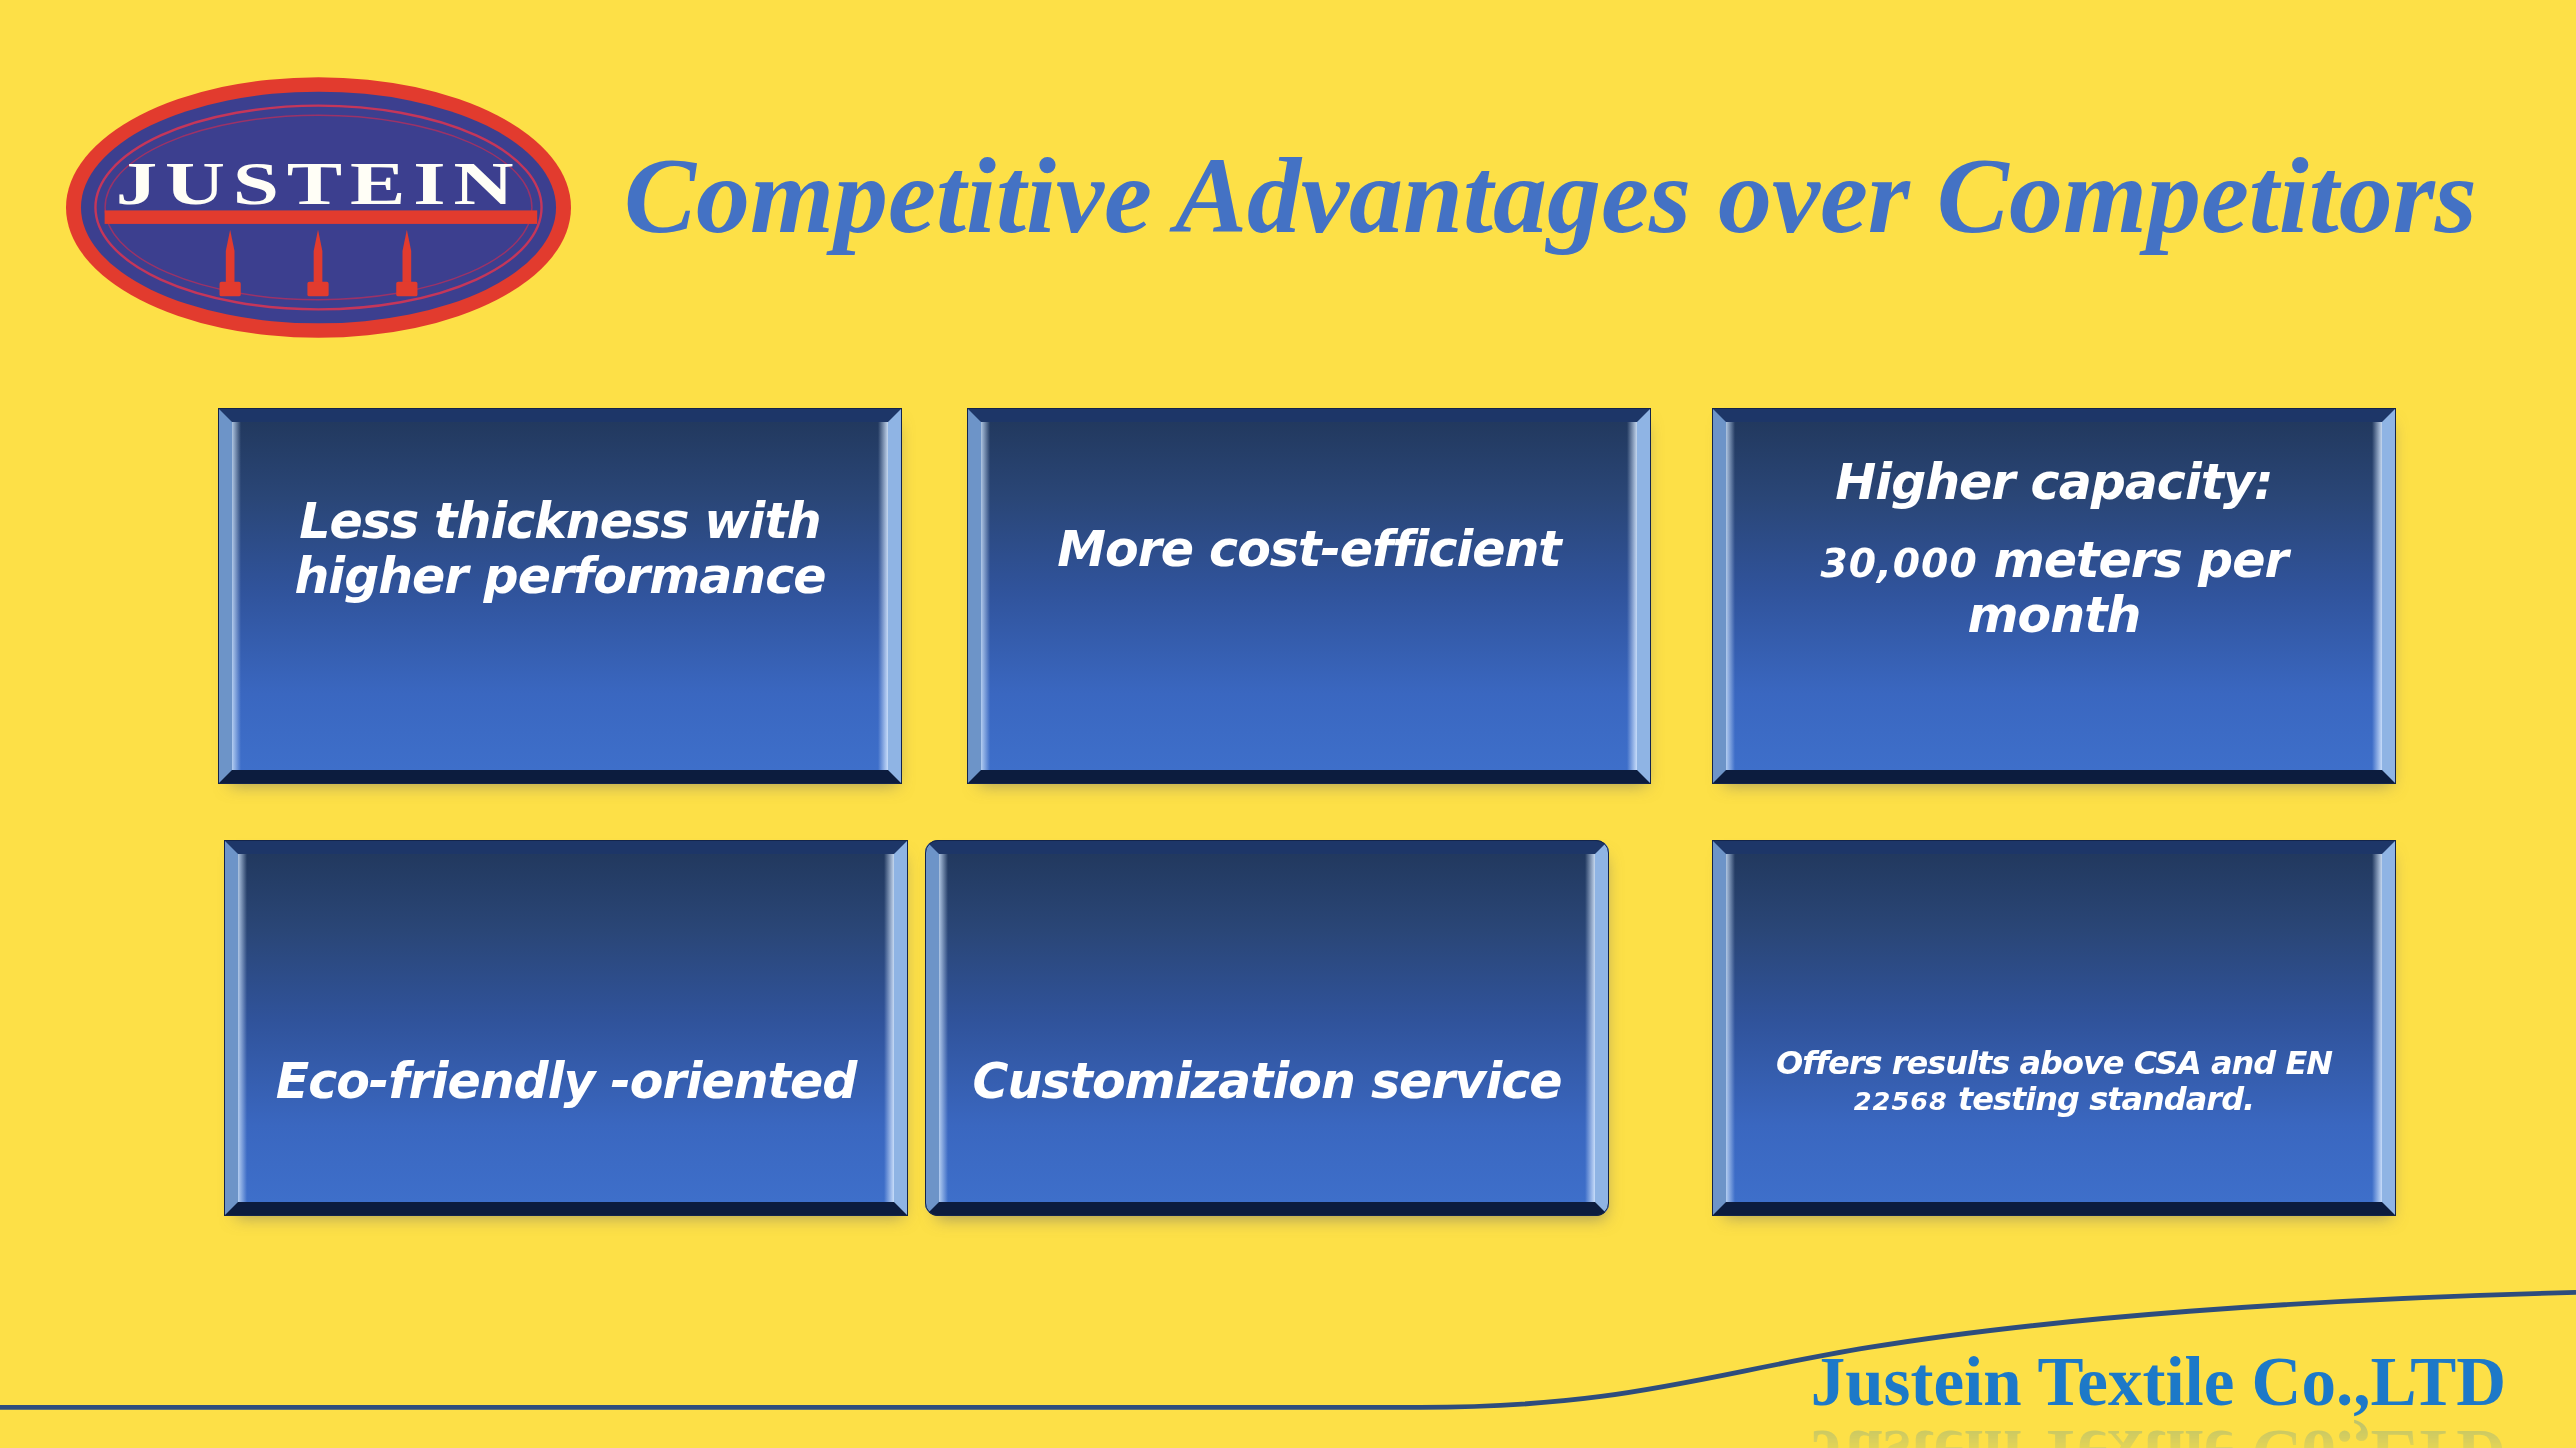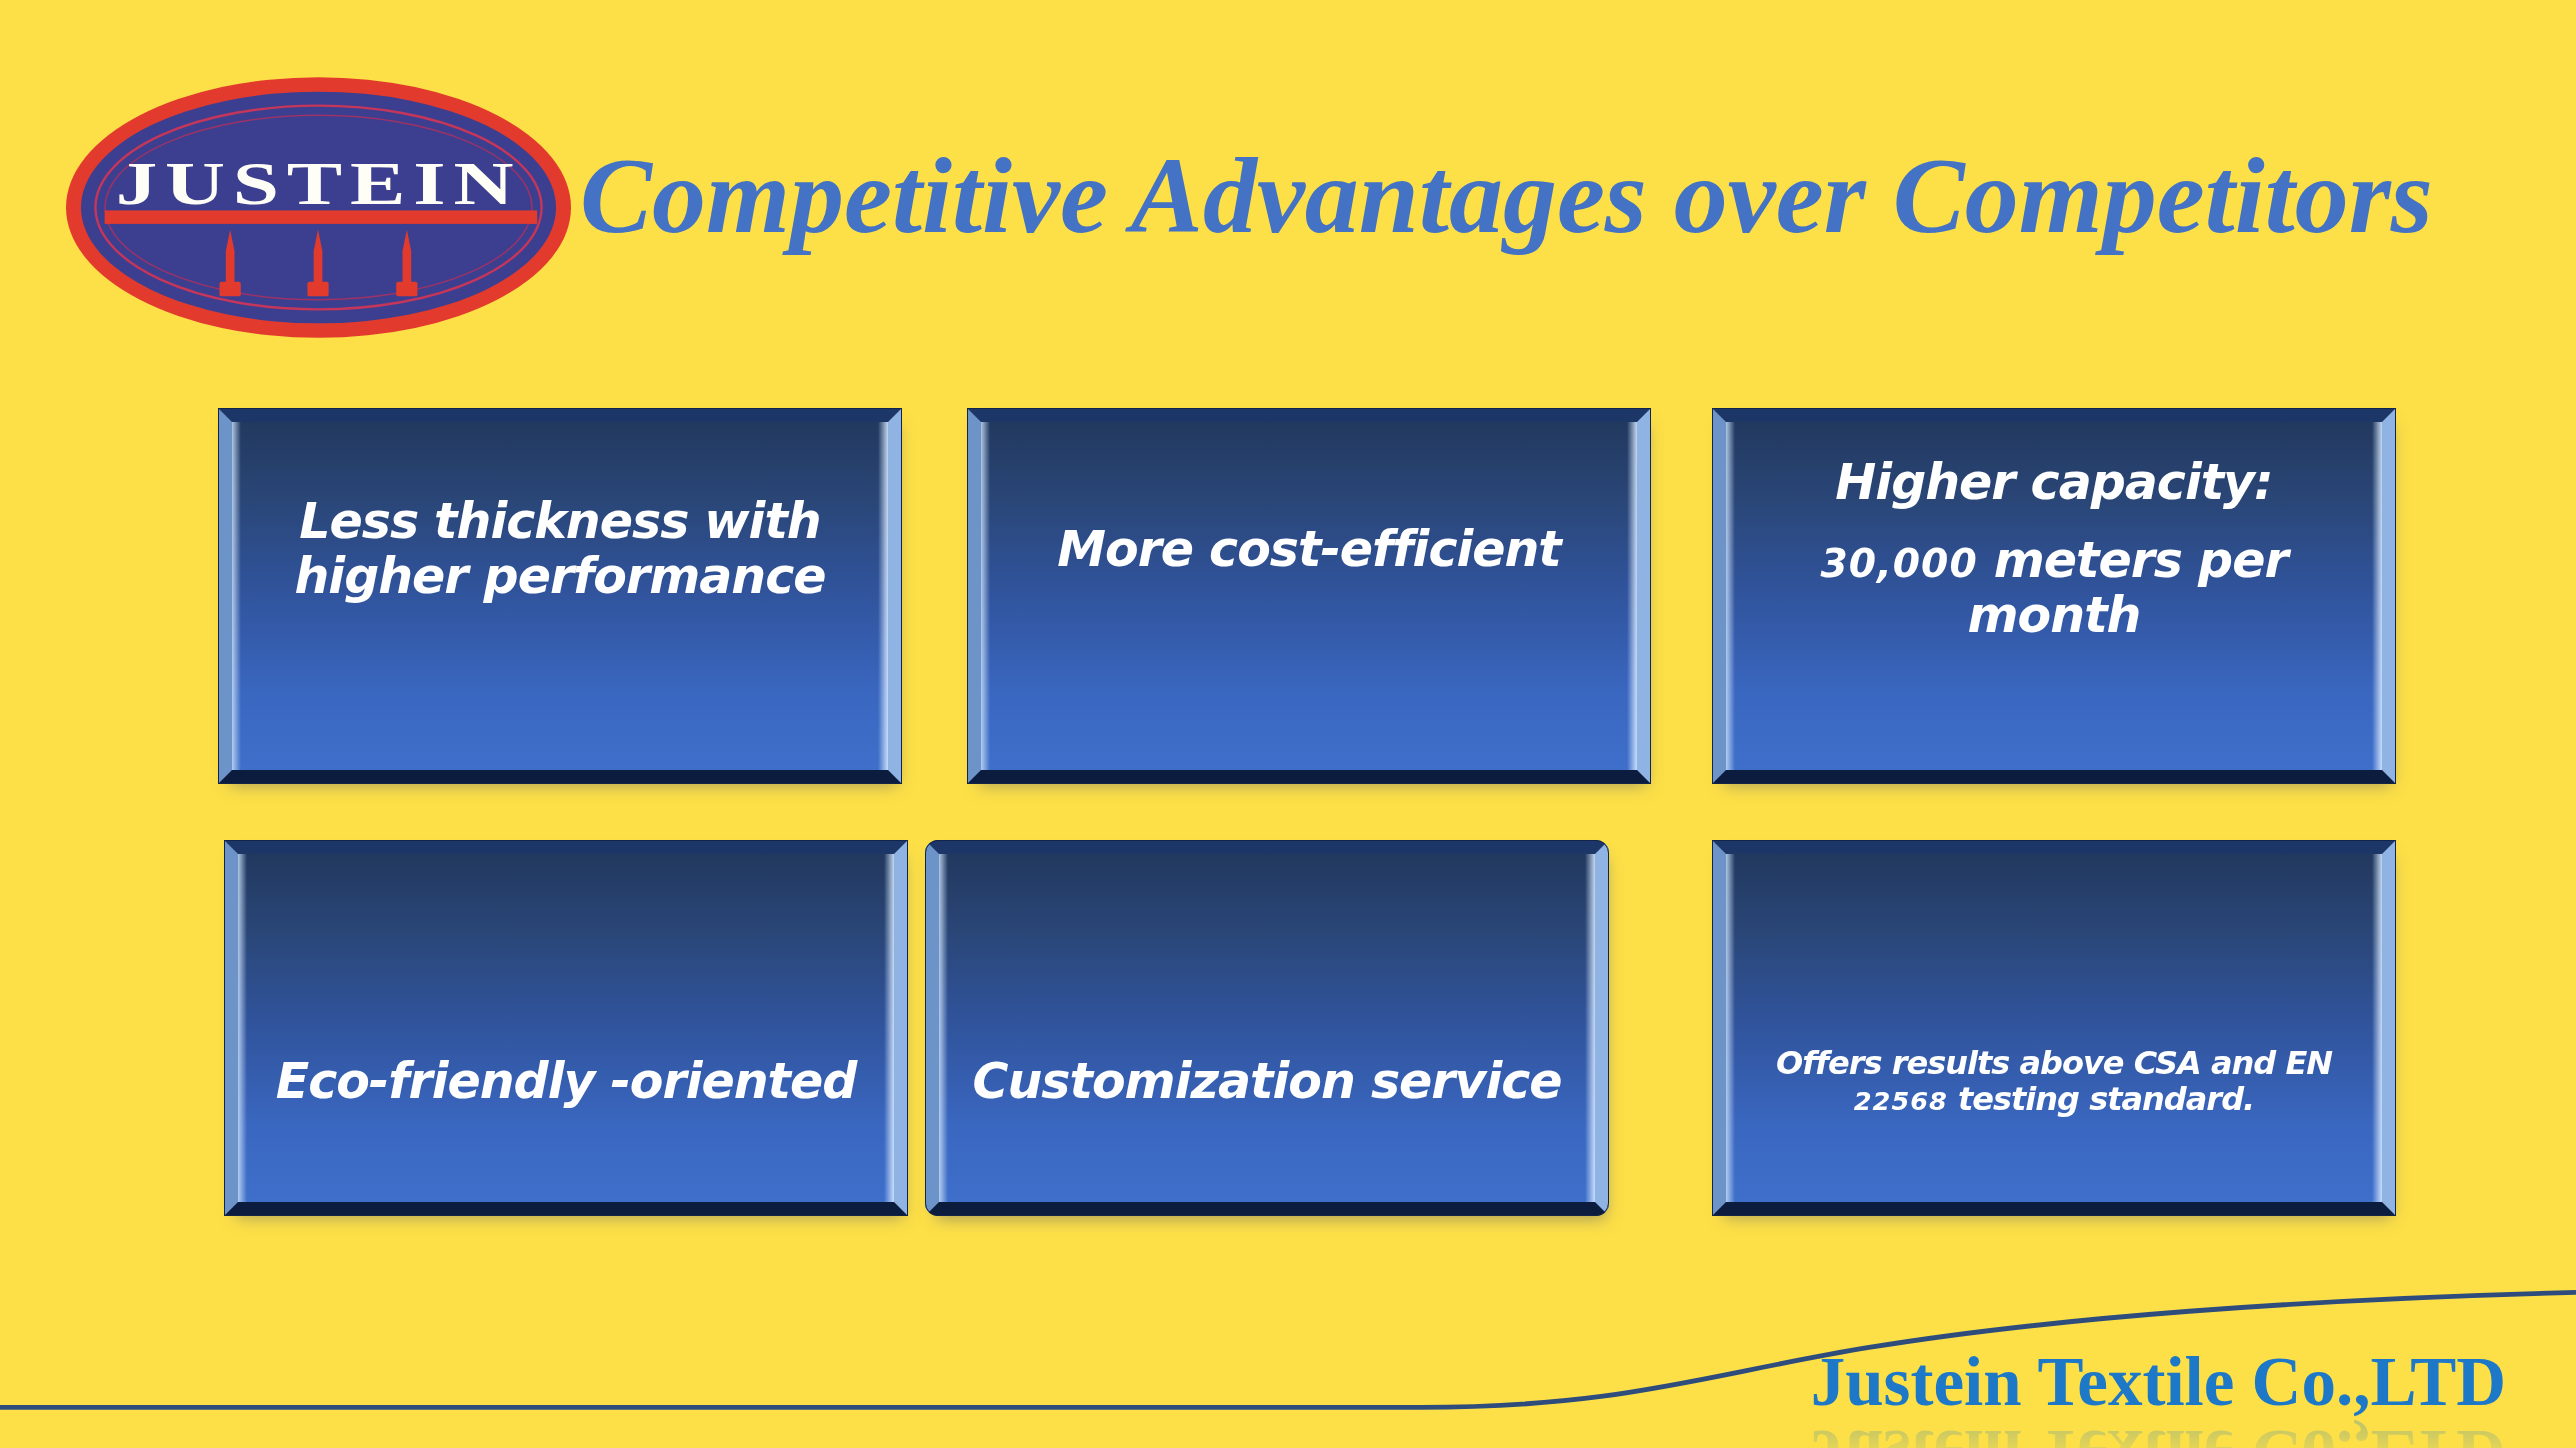--- a/index.html
+++ b/index.html
@@ -6,21 +6,21 @@
   .slide{position:relative;width:2576px;height:1449px;background:#fde047;overflow:hidden;
          font-family:"Liberation Sans",sans-serif;}
 
   
   .logo{position:absolute;left:66px;top:77px;width:505px;height:261px;}
   .logo svg{display:block;width:100%;height:100%;}
 
   
   .title{position:absolute;left:580px;width:1941px;top:137px;margin:0;
          font-family:"Liberation Serif",serif;font-style:italic;font-weight:bold;
-         font-size:108px;line-height:1.1;color:#4472c4;white-space:nowrap;}
+         font-size:108px;line-height:1.1;color:#4472c4;text-align:center;white-space:nowrap;}
 
   
   .card{position:absolute;width:684px;height:376px;box-sizing:border-box;
         border:14.5px solid;border-color:#1d3668 #8fb4e4 #0c1c3e #6d94c8;
         outline:1.9px solid #13244a;outline-offset:-1.9px;
         background:linear-gradient(180deg,#22395f 0%,#2a4677 22%,#30539b 48%,#3a67c0 78%,#3e6fca 100%);
         display:flex;align-items:center;justify-content:center;
         box-shadow:3.9px 9.7px 15.5px -7.7px rgba(100,100,110,0.55);}
   .card::before{content:"";position:absolute;right:-145px;bottom:-5.8px;width:251px;height:130px;
         background:linear-gradient(to right,rgba(105,105,115,0.42),rgba(120,120,130,0.03) 92%);

